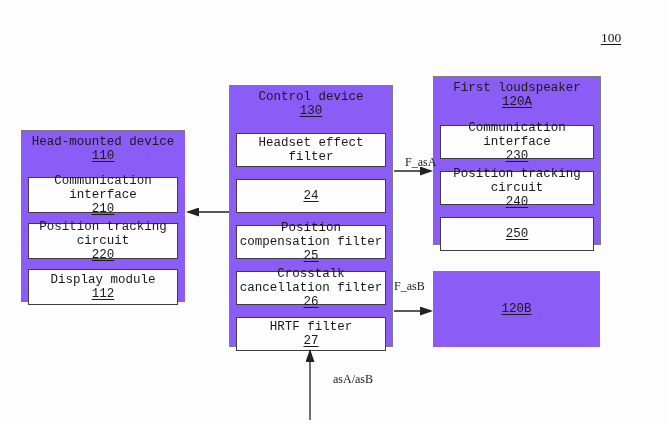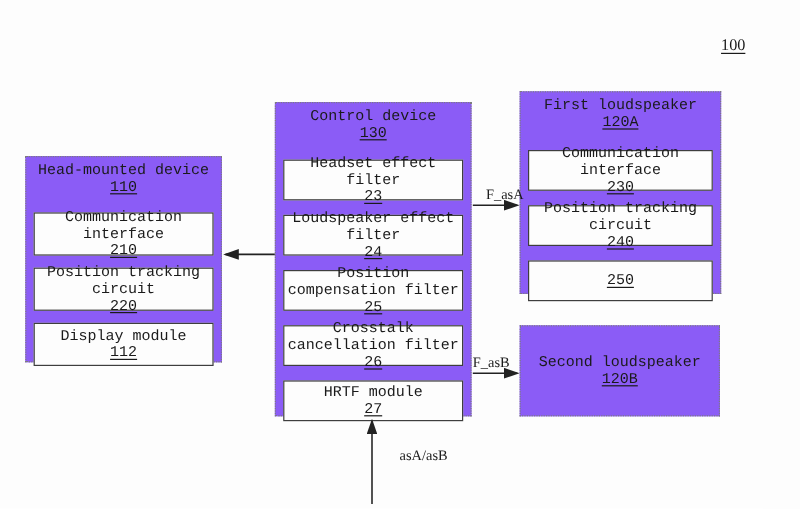--- a/index.html
+++ b/index.html
@@ -86,21 +86,21 @@
     width: 667px; height: 424px;
     pointer-events: none;
   }
   .flow-label {
     position: absolute;
     font-size: 12px;
     line-height: 14px;
     white-space: nowrap;
   }
   #lbl-fasa { left: 405px; top: 155px; }
-  #lbl-fasb { left: 394px; top: 295px; }
+  #lbl-fasb { left: 394px; top: 279px; }
   #lbl-asab { left: 317px; top: 372px; margin-left: 16px; }
 </style>
 </head>
 <body>
 
 <div id="canvas">
 
   <div class="fig-ref">100</div>
 
   <div class="outer-box" id="hmd">
@@ -122,36 +122,34 @@
     </div>
   </div>
 
   <div class="outer-box" id="ctrl">
     <div class="box-title">
       <span>Control device</span>
       <span class="ref">130</span>
     </div>
     <div class="sub-block">
       <span>Headset effect filter</span>
-      <span class="ref">23</span>
     </div>
     <div class="sub-block">
-      <span>Loudspeaker effect filter</span>
       <span class="ref">24</span>
     </div>
     <div class="sub-block">
       <span>Position compensation filter</span>
       <span class="ref">25</span>
     </div>
     <div class="sub-block">
       <span>Crosstalk cancellation filter</span>
       <span class="ref">26</span>
     </div>
     <div class="sub-block">
-      <span>HRTF module</span>
+      <span>HRTF filter</span>
       <span class="ref">27</span>
     </div>
   </div>
 
   <div class="outer-box" id="ls1">
     <div class="box-title">
       <span>First loudspeaker</span>
       <span class="ref">120A</span>
     </div>
     <div class="sub-block">
@@ -162,21 +160,20 @@
       <span>Position tracking circuit</span>
       <span class="ref">240</span>
     </div>
     <div class="sub-block">
       <span class="ref">250</span>
     </div>
   </div>
 
   <div class="outer-box" id="ls2">
     <div class="box-title">
-      <span>Second loudspeaker</span>
       <span class="ref">120B</span>
     </div>
   </div>
 
   <svg class="arrow-layer" viewBox="0 0 667 424" xmlns="http://www.w3.org/2000/svg">
     <defs>
       <marker id="ah" markerWidth="13" markerHeight="9" refX="11" refY="4.5" orient="auto" markerUnits="userSpaceOnUse">
         <path d="M0,0 L13,4.5 L0,9 z" fill="#222222"></path>
       </marker>
     </defs>

